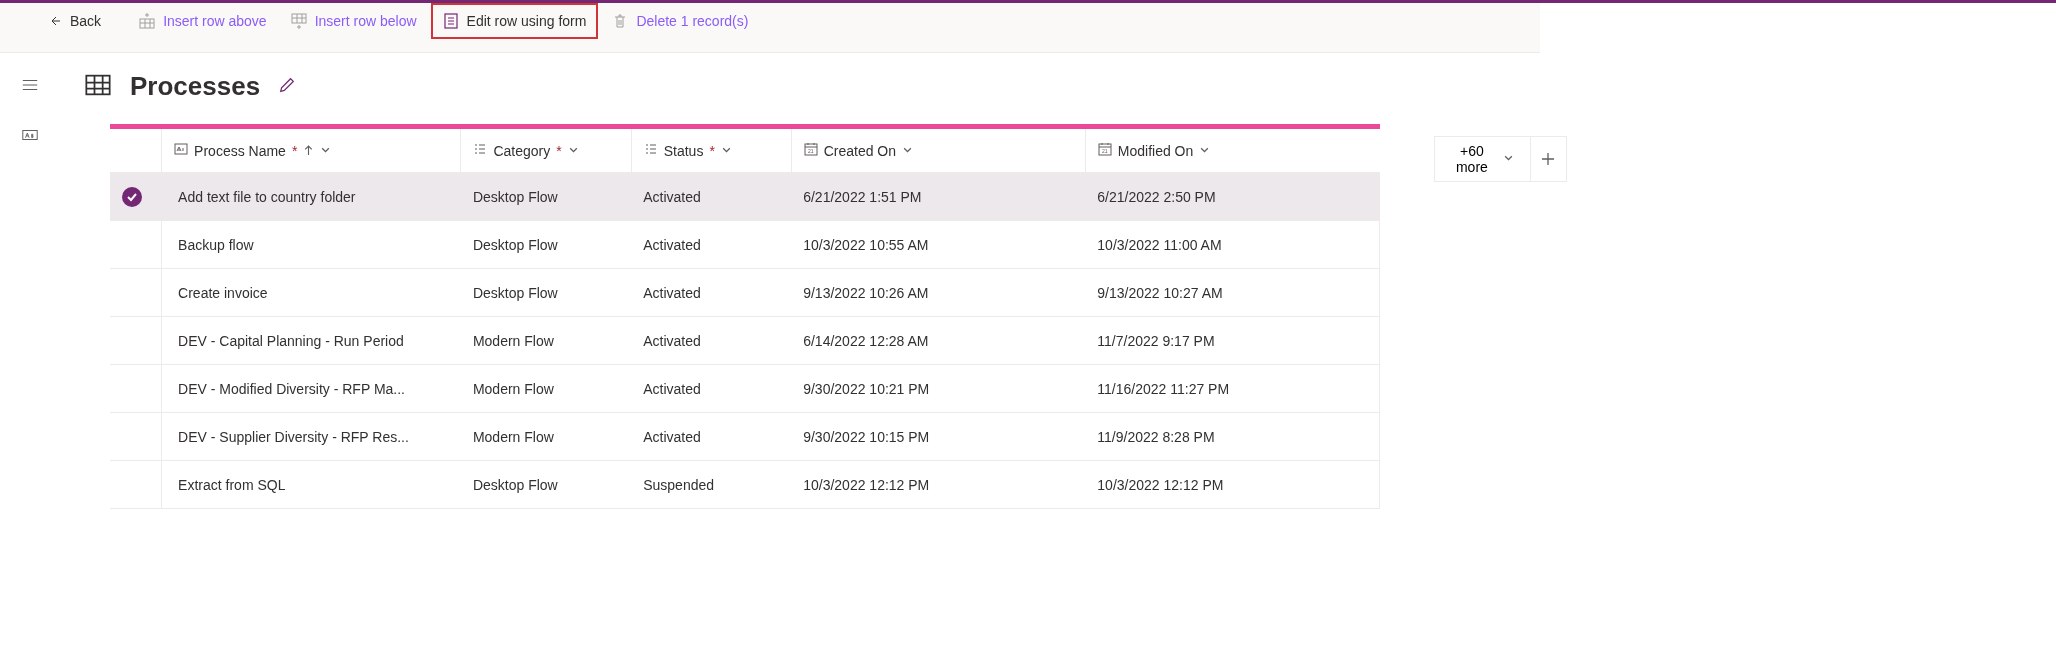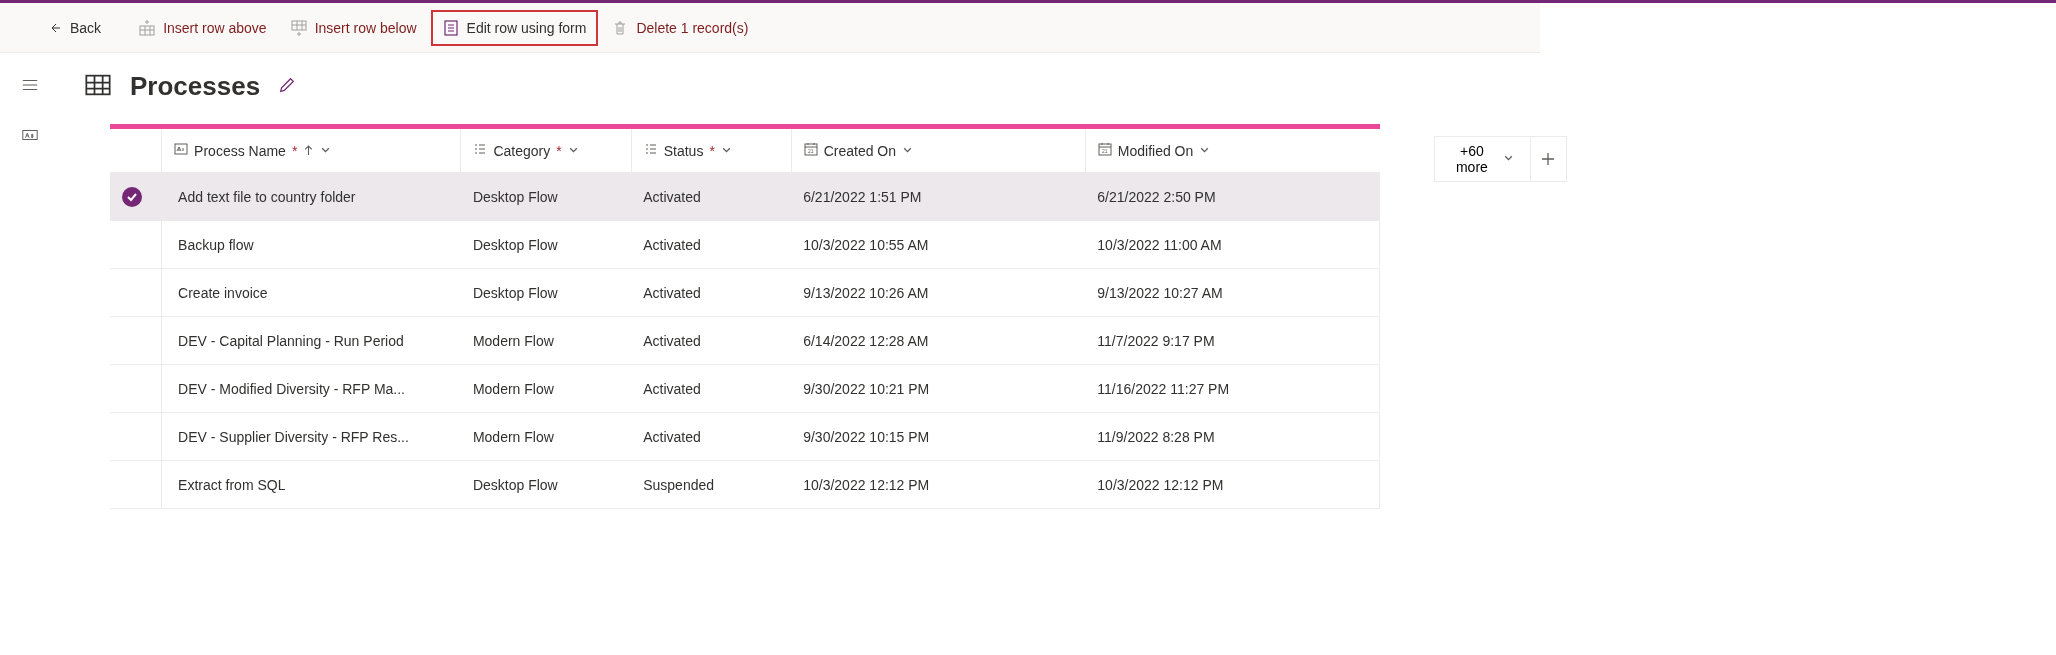--- a/index.html
+++ b/index.html
@@ -11,38 +11,38 @@
     width: 2056px;
     height: 655px;
     overflow: hidden;
   }
   .top-border { height: 3px; background: #742774; width: 100%; }
   .cmdbar {
     height: 50px;
     background: #faf9f8;
     border-bottom: 1px solid #edebe9;
     display: flex;
-    align-items: center;
+    align-items: flex-start;
     padding-left: 36px;
     gap: 4px;
     width: 1540px;
   }
   .cmd-btn {
     display: inline-flex;
     align-items: center;
     height: 36px;
     padding: 0 10px;
     font-size: 14px;
     cursor: pointer;
     background: transparent;
     border: none;
     gap: 8px;
     color: #323130;
   }
-  .cmd-btn.disabled { color: #7f1d1d; cursor: default; }
+  .cmd-btn.disabled { color: #8b5cf6; cursor: default; }
   .cmd-btn.highlighted { border: 2px solid #d13438; }
   .cmd-icon { width: 16px; height: 16px; display: inline-flex; align-items:center; justify-content:center; }
   .cmd-icon svg { width:16px; height:16px; }
   .back-wrap { display:flex; align-items:center; margin-right: 14px;}
   .back-arrow svg { width:18px;height:18px; }
 
   .main-area { display:flex; width:1540px; }
   .left-rail {
     width: 60px;
     display:flex;

